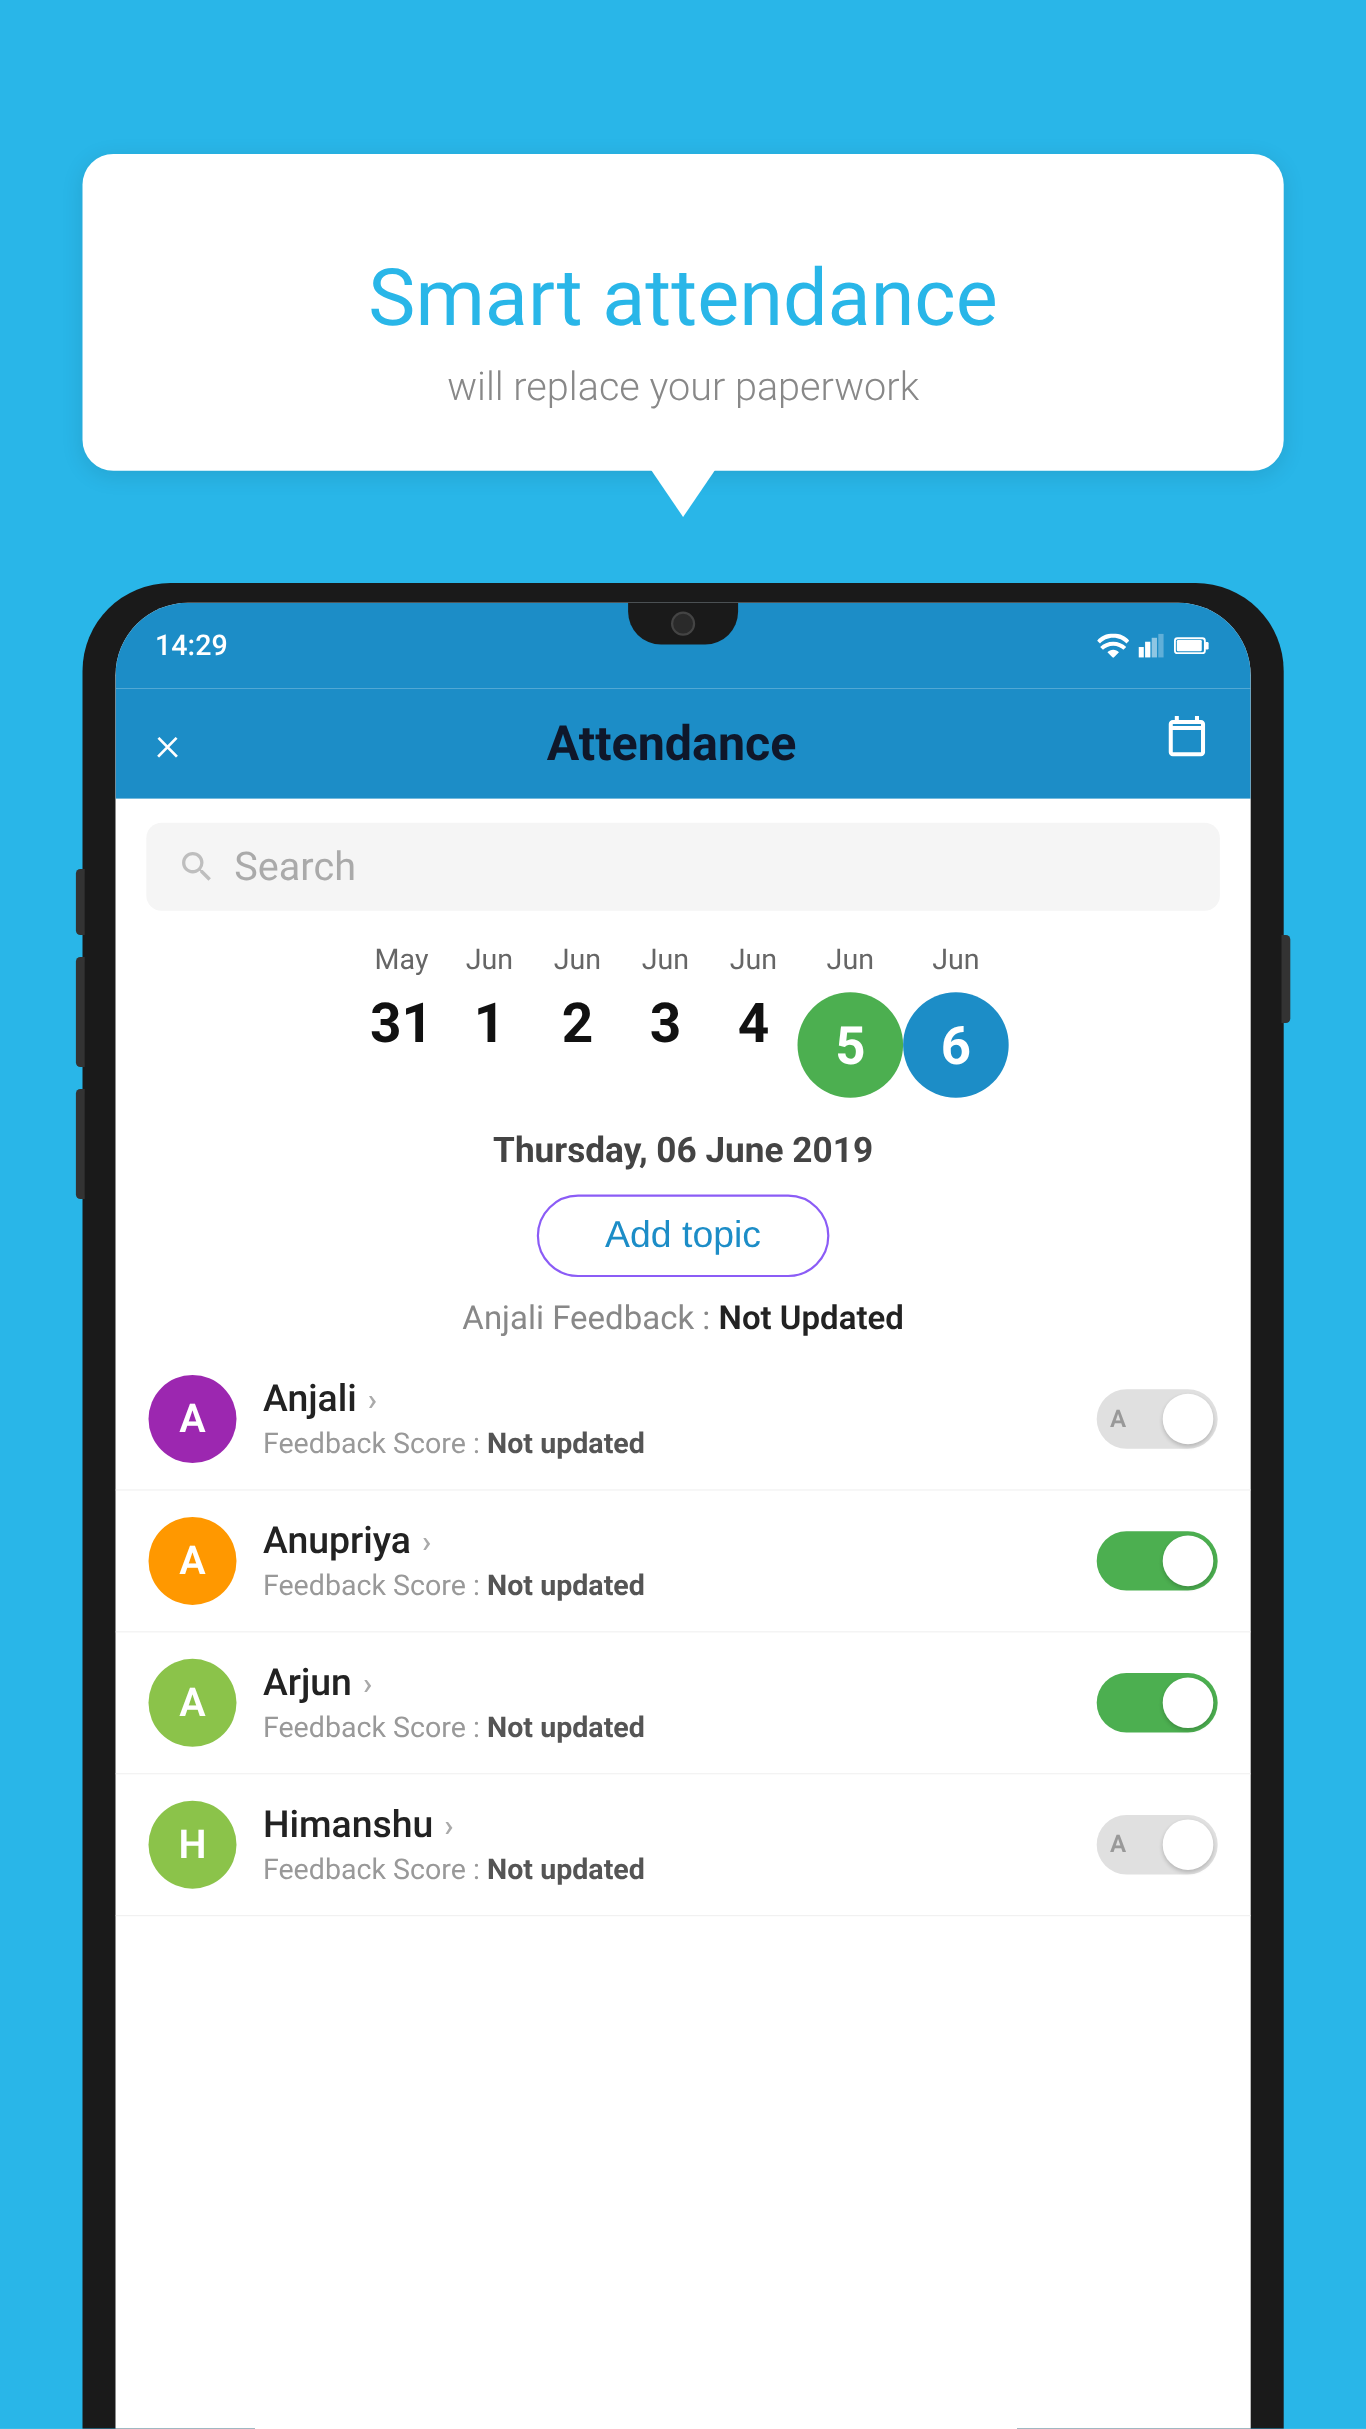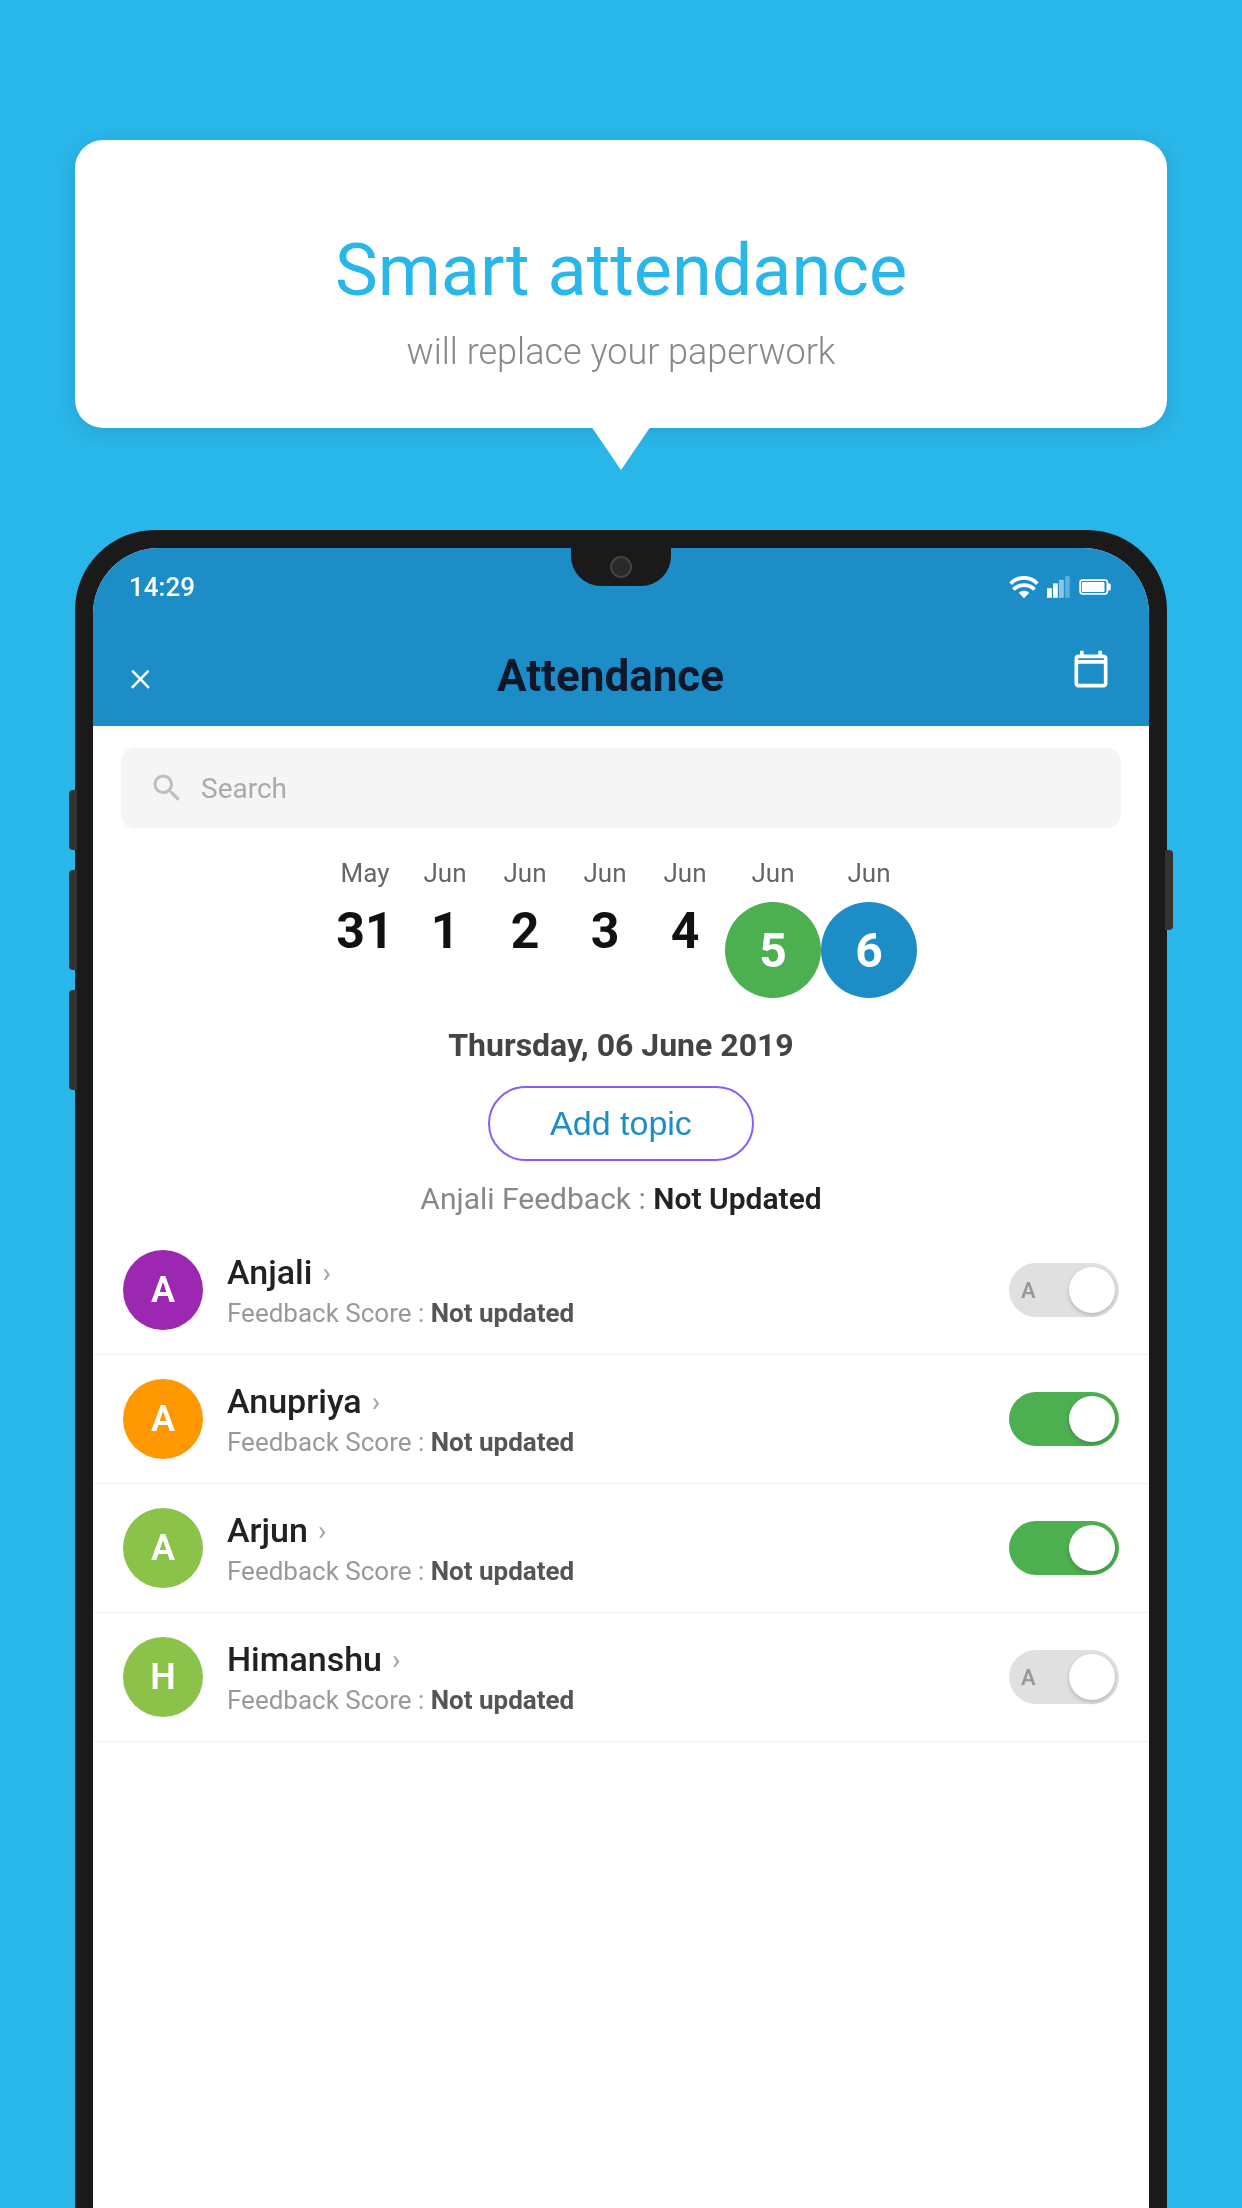--- a/index.html
+++ b/index.html
@@ -55,21 +55,21 @@
     .phone-frame {
       position: absolute;
       top: 530px;
       left: 75px;
       right: 75px;
       bottom: 0;
     }
     .phone-outer {
       background: #1a1a1a;
       border-radius: 80px 80px 0 0;
-      padding: 18px 18px 0;
+      padding: 18px 30px 0;
       width: 100%;
       height: 100%;
     }
     .phone-inner {
       background: white;
       border-radius: 66px 66px 0 0;
       overflow: hidden;
       width: 100%;
       height: 100%;
       position: relative;
@@ -154,21 +154,21 @@
       align-items: center;
       padding: 0 28px;
       gap: 16px;
     }
     .search-icon-svg {
       width: 36px;
       height: 36px;
       opacity: 0.5;
     }
     .search-input-text {
-      font-size: 28px;
+      font-size: 36px;
       color: #aaa;
     }
 
     
     .calendar-row {
       display: flex;
       justify-content: center;
       padding: 30px 20px 0;
     }
     .calendar-day {

